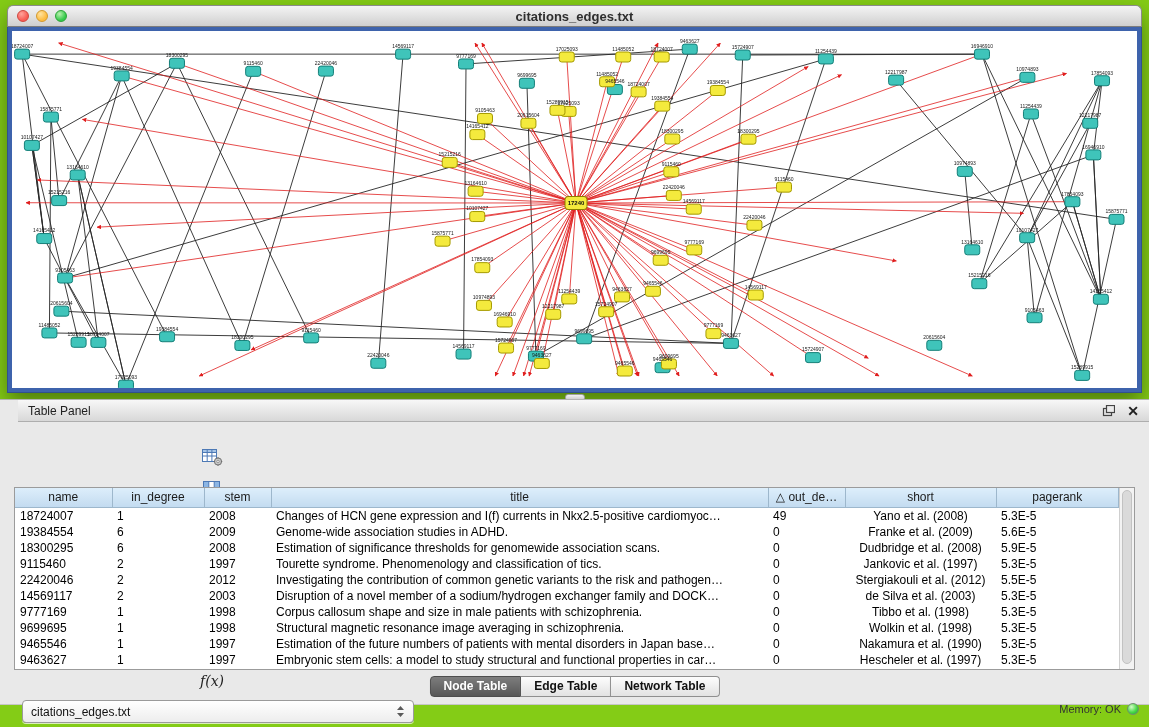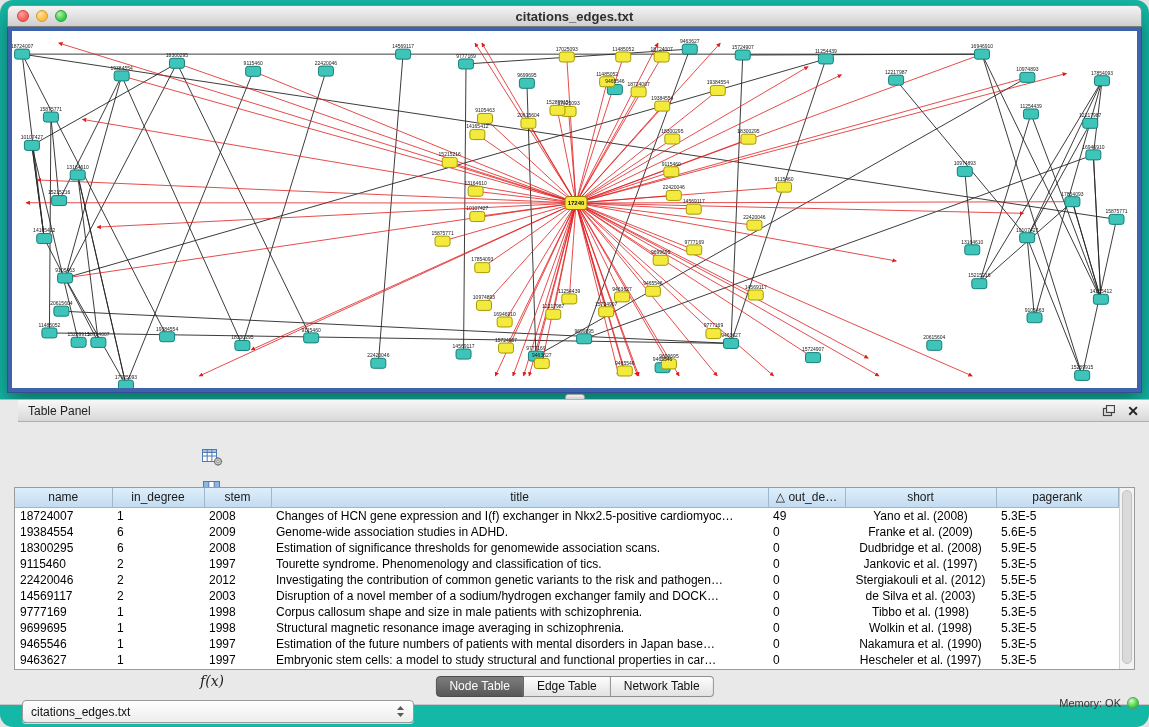--- a/index.html
+++ b/index.html
@@ -1,18 +1,18 @@
 <!DOCTYPE html>
 <html><head>
 <meta charset="utf-8">
 <style>
   * { box-sizing: border-box; }
   html,body { margin:0; padding:0; }
   body { font-family:"Liberation Sans", sans-serif; background:#e4e4e4; }
-  .screen { position:relative; width:1149px; height:727px; overflow:hidden; background:#14b8a6;border-radius:13px; }
+  .screen { position:relative; width:1149px; height:727px; overflow:hidden; background:#84cc16; }
 
   
   .net-window { position:absolute; left:7px; top:5px; width:1135px; height:388px;
     border-radius:6px 6px 3px 3px; box-shadow:0 10px 22px rgba(0,0,0,.4); }
   .titlebar { height:22px; border-radius:6px 6px 0 0;
     background:linear-gradient(#f4f4f4,#cfcfcf); border:1px solid #8a8a8a; border-bottom-color:#7c7c7c;
     position:relative; display:flex; align-items:center; justify-content:center; }
   .win-title { font-size:13px; font-weight:bold; color:#2e2e2e; }
   .lights { position:absolute; left:9px; top:4px; display:flex; gap:7px; }
   .light { width:12px; height:12px; border-radius:50%; border:1px solid rgba(0,0,0,.25); }
@@ -60,26 +60,26 @@
     white-space:nowrap; overflow:hidden; text-align:center; }
   table.citations th:first-child { border-left:none; }
   table.citations td { height:16px; font-size:12px; line-height:16px; color:#000;
     padding:0 5px; white-space:nowrap; overflow:hidden; }
   col.col0{width:97px} col.col1{width:92px} col.col2{width:67px} col.col3{width:497px}
   col.col4{width:77px} col.col5{width:151px}
   td.col5 { text-align:center; }
 
   .tab-bar { position:absolute; left:50%; transform:translateX(-50%); top:276px; display:flex; }
   .tab { height:21px; line-height:19px; padding:0 13px; font-size:12px; color:#111;
-    border:1px solid #8f8f8f; border-left:none; background:linear-gradient(#fdfdfd,#e2e2e2); }
+    border:1px solid #8f8f8f; border-left:none; background:linear-gradient(#fdfdfd,#e2e2e2);font-weight:bold; }
   .tab:first-child { border-left:1px solid #8f8f8f; border-radius:4px 0 0 4px; }
   .tab:last-child { border-radius:0 4px 4px 0;text-align:right; }
   .tab.active { background:linear-gradient(#7d7d7d,#575757); color:#fff; border-color:#4d4d4d; }
 
-  .statusbar { position:absolute; right:10px; bottom:18px; display:flex; align-items:flex-start; gap:6px;margin-left:20px; }
+  .statusbar { position:absolute; right:10px; bottom:12px; display:flex; align-items:flex-start; gap:6px;margin-left:20px; }
   .mem-label { font-size:11px; color:#333; }
   .mem-dot { width:12px; height:12px; border-radius:50%; border:1px solid #6f8f6f;
     background:radial-gradient(circle at 35% 30%, #d6fbc8, #49da49 55%, #1fa32f); }
 </style>
 </head>
 <body>
 
 <div class="screen">
 
   <div class="net-window">
@@ -530,21 +530,21 @@
               <th class="col4">△ out_de…</th>
               <th class="col5">short</th>
               <th class="col6">pagerank</th>
             </tr>
           </thead>
         <tbody>
             <tr>
               <td class="col0">18724007</td>
               <td class="col1">1</td>
               <td class="col2">2008</td>
-              <td class="col3">Changes of HCN gene expression and I(f) exchanger in Nkx2.5-positive cardiomyoc…</td>
+              <td class="col3">Changes of HCN gene expression and I(f) currents in Nkx2.5-positive cardiomyoc…</td>
               <td class="col4">49</td>
               <td class="col5">Yano et al. (2008)</td>
               <td class="col6">5.3E-5</td>
             </tr>
             <tr>
               <td class="col0">19384554</td>
               <td class="col1">6</td>
               <td class="col2">2009</td>
               <td class="col3">Genome-wide association studies in ADHD.</td>
               <td class="col4">0</td>

